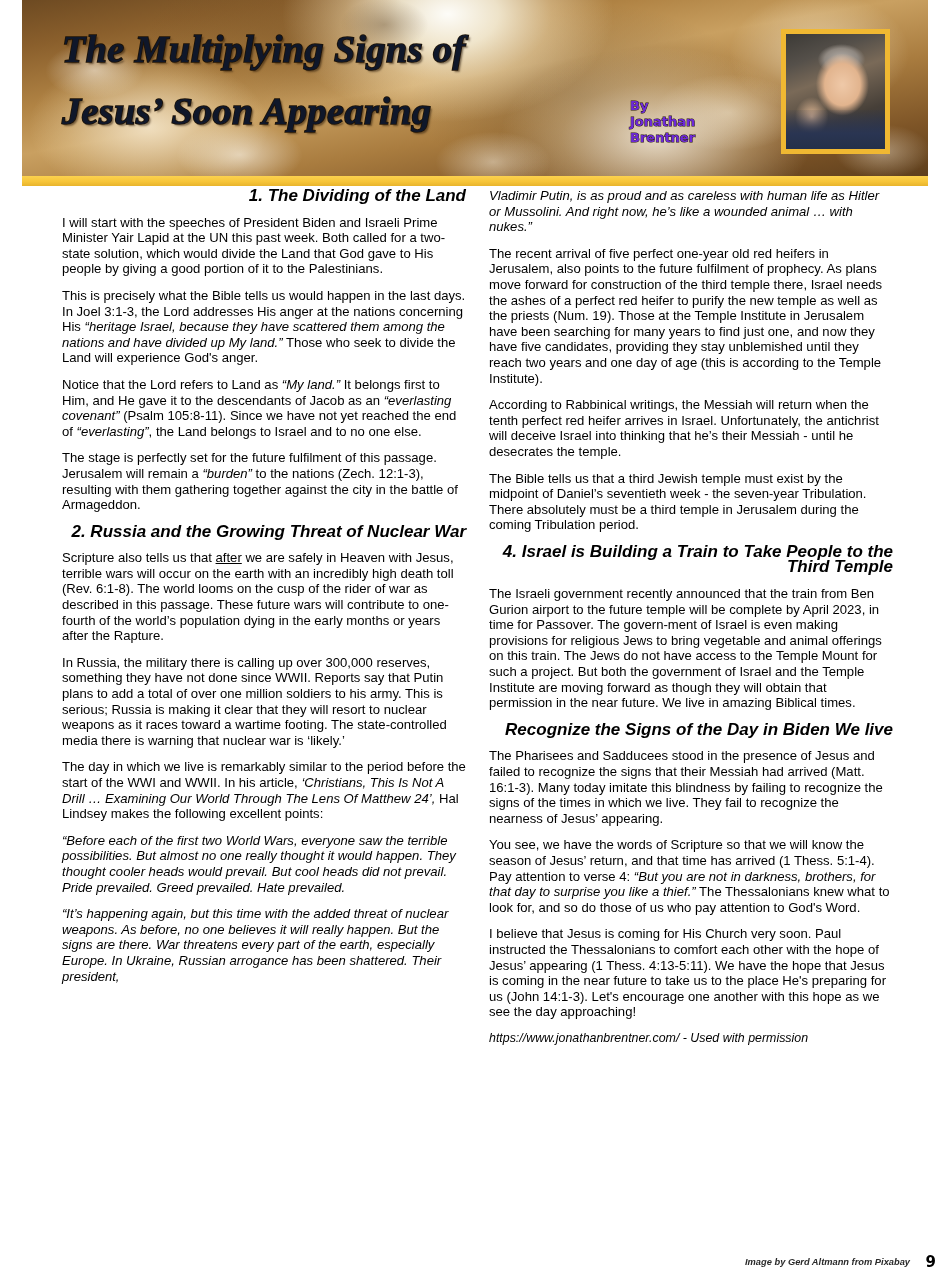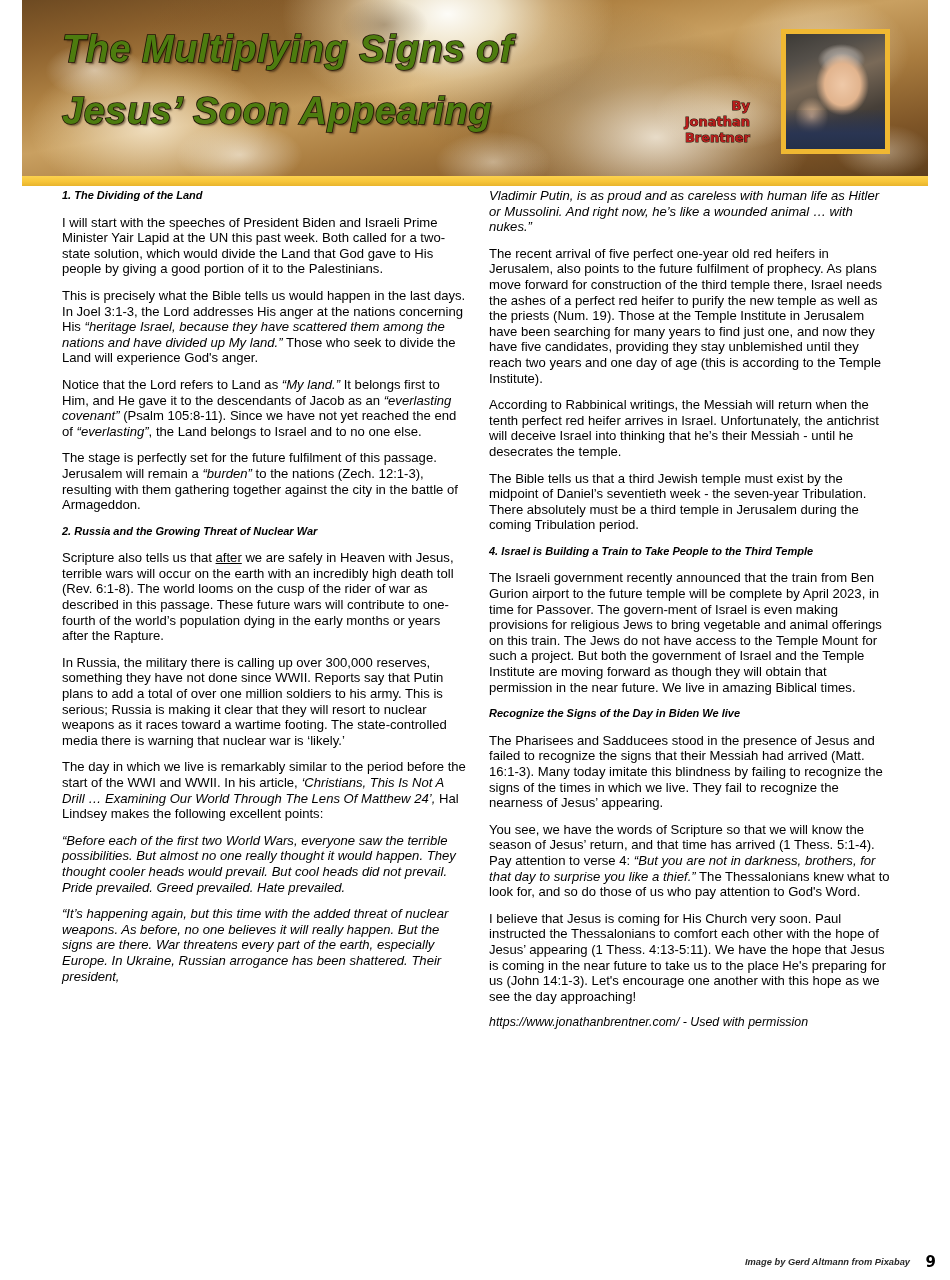--- a/index.html
+++ b/index.html
@@ -58,45 +58,45 @@
     background: linear-gradient(180deg, #fcd24e 0%, #f7c53a 55%, #e8b42c 100%);
   }
 
   .headline {
     position: absolute;
     left: 40px;
     top: 24px;
     width: 600px;
   }
   .headline-line {
-    font-family: Liberation Sans, sans-serif;
+    font-family: Liberation Serif, serif;
     font-weight: bold;
     font-style: italic;
     font-size: 38px;
     line-height: 50px;
     letter-spacing: 0.5px;
-    color: #4d7c0f;
+    color: #0f172a;
     -webkit-text-stroke: 1.6px #1d1306;
     paint-order: stroke fill;
     text-shadow: 2px 2px 2px rgba(40,24,8,0.55);
     white-space: nowrap;
   }
   .headline-line.second { margin-top: 12px; }
 
   .byline {
     position: absolute;
     right: 178px;
     top: 98px;
     width: 120px;
-    text-align: right;
+    text-align: left;
     font-family: "DejaVu Sans", sans-serif;
     font-weight: bold;
     font-size: 13px;
     line-height: 16px;
-    color: #b91c1c;
+    color: #6d28d9;
     -webkit-text-stroke: 0.9px #1d1306;
     paint-order: stroke fill;
   }
 
   .author-photo {
     position: absolute;
     right: 38px;
     top: 29px;
     width: 109px;
     height: 125px;
@@ -140,24 +140,25 @@
   .col-left  { left: 62px; }
   .col-right { left: 489px; }
 
   p.para {
     margin: 0 0 11px 0;
     font-size: 13.1px;
     line-height: 15.6px;
   }
   h3.sub {
     margin: 0 0 11px 0;
-    font-size: 11px;
+    font-size: 17px;
     line-height: 15.6px;
     font-weight: bold;
     font-style: italic;
+    text-align: right;
   }
   .quote { font-style: italic; }
   .ital { font-style: italic; }
   .uline { text-decoration: underline; }
 
   .source-line {
     margin: 6px 0 0 0;
     font-style: italic;
     font-size: 12.4px;
     line-height: 15px;

